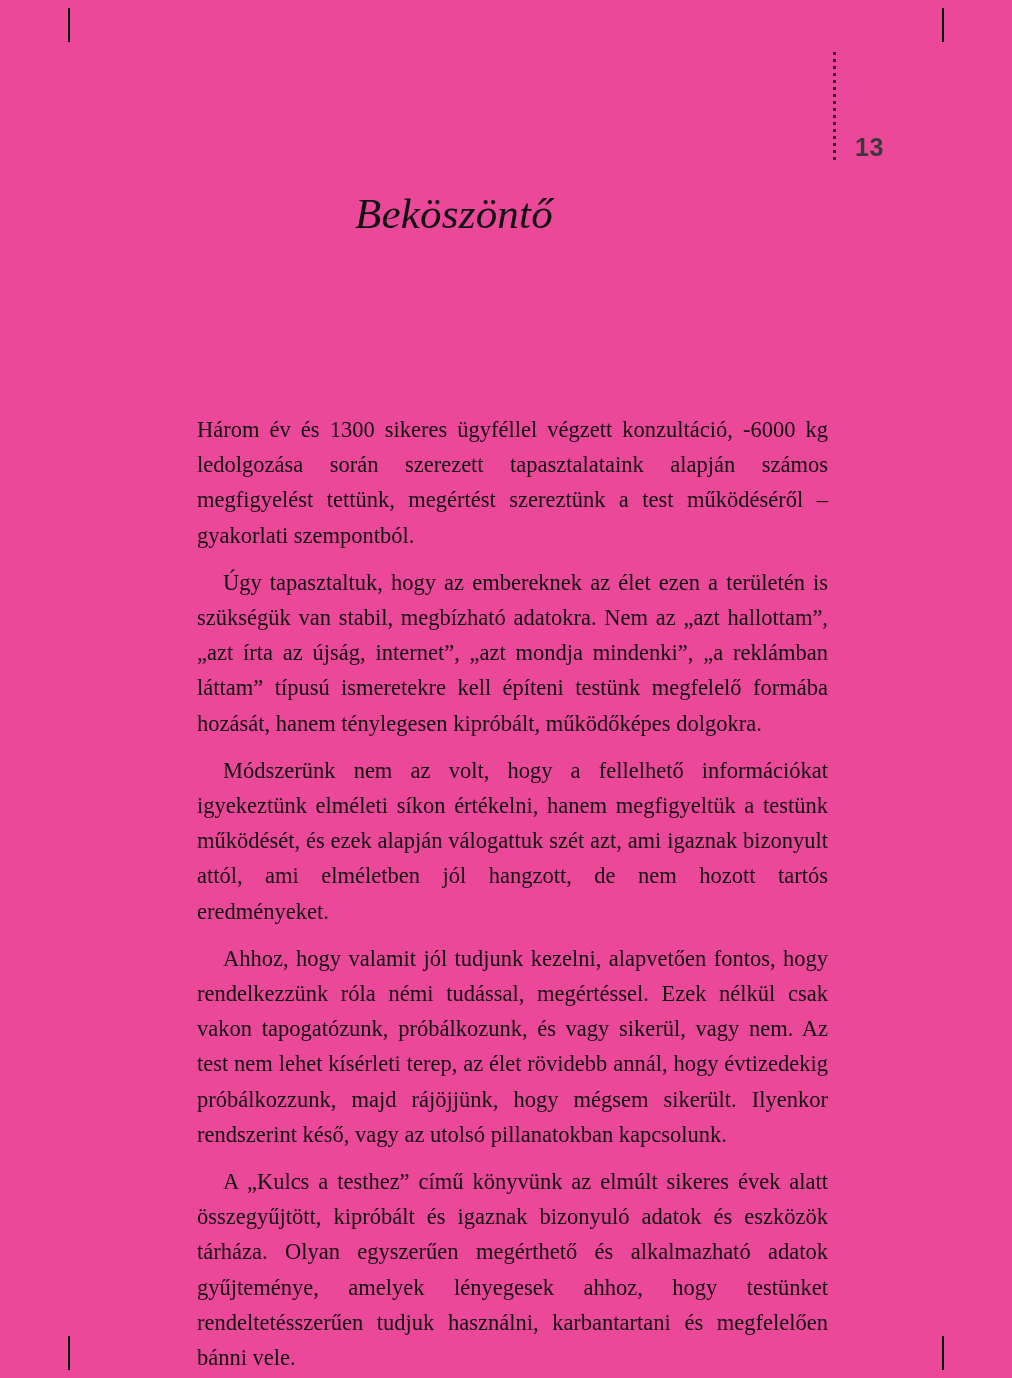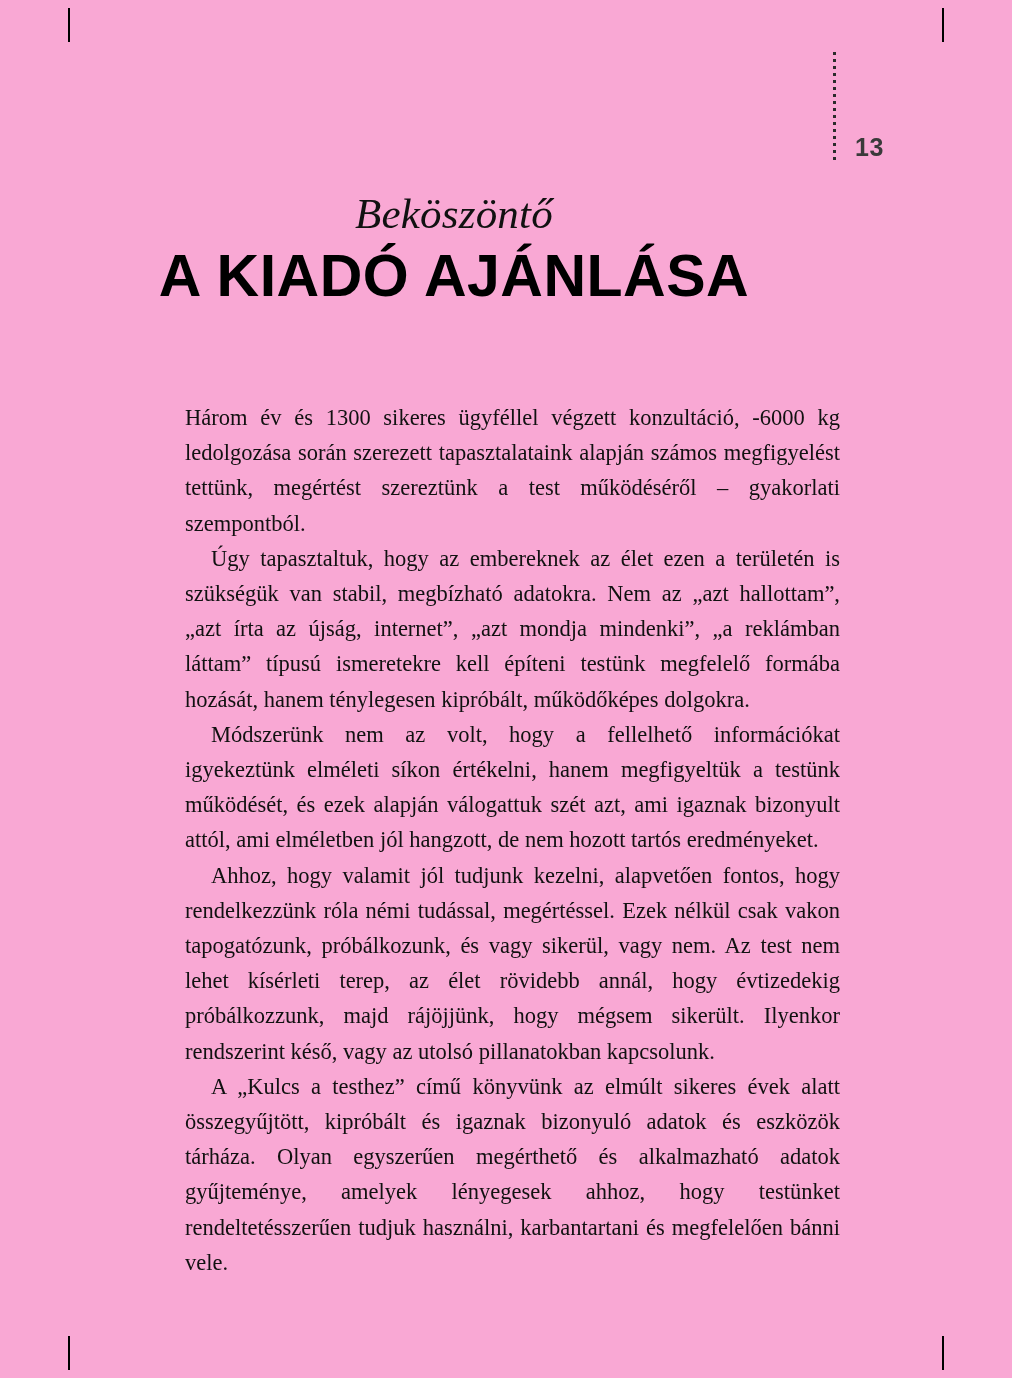--- a/index.html
+++ b/index.html
@@ -4,21 +4,21 @@
 <style>
   html, body {
     margin: 0;
     padding: 0;
     background: #ffffff;
   }
   .page {
     position: relative;
     width: 1012px;
     height: 1378px;
-    background: #f9a8d4;
+    background: #ec4899;
     overflow: hidden;
     font-family: "Liberation Serif", serif;
     color: #1a1a1a;
   }
 
   
   .crop {
     position: absolute;
     background: #000000;
   }
@@ -83,21 +83,21 @@
     left: 185px;
     top: 400px;
     width: 655px;
     font-family: "Liberation Serif", serif;
     font-size: 22.5px;
     line-height: 1.565;
     text-align: justify;
     color: #111111;
   }
   .body p {
-    margin: 0;
+    margin: 12px;
     text-indent: 0;
   }
   .body p + p {
     text-indent: 26px;
   }
 </style>
 </head>
 <body>
 
 <div class="page">
@@ -105,21 +105,20 @@
   <div class="crop crop-tl-v"></div>
   <div class="crop crop-tr-v"></div>
   <div class="crop crop-bl-v"></div>
   <div class="crop crop-br-v"></div>
 
   <div class="folio-rule"></div>
   <div class="folio">13</div>
 
   <div class="heading-block">
     <div class="eyebrow">Beköszöntő</div>
-    <div class="title">A KIADÓ AJÁNLÁSA</div>
   </div>
 
   <div class="body">
     <p>Három év és 1300 sikeres ügyféllel végzett konzultáció, -6000 kg ledolgozása során szerezett tapasztalataink alapján számos megfigyelést tettünk, megértést szereztünk a test működéséről – gyakorlati szempontból.</p>
     <p>Úgy tapasztaltuk, hogy az embereknek az élet ezen a területén is szükségük van stabil, megbízható adatokra. Nem az „azt hallottam”, „azt írta az újság, internet”, „azt mondja mindenki”, „a reklámban láttam” típusú ismeretekre kell építeni testünk megfelelő formába hozását, hanem ténylegesen kipróbált, működőképes dolgokra.</p>
     <p>Módszerünk nem az volt, hogy a fellelhető információkat igyekeztünk elméleti síkon értékelni, hanem megfigyeltük a testünk működését, és ezek alapján válogattuk szét azt, ami igaznak bizonyult attól, ami elméletben jól hangzott, de nem hozott tartós eredményeket.</p>
     <p>Ahhoz, hogy valamit jól tudjunk kezelni, alapvetően fontos, hogy rendelkezzünk róla némi tudással, megértéssel. Ezek nélkül csak vakon tapogatózunk, próbálkozunk, és vagy sikerül, vagy nem. Az test nem lehet kísérleti terep, az élet rövidebb annál, hogy évtizedekig próbálkozzunk, majd rájöjjünk, hogy mégsem sikerült. Ilyenkor rendszerint késő, vagy az utolsó pillanatokban kapcsolunk.</p>
     <p>A „Kulcs a testhez” című könyvünk az elmúlt sikeres évek alatt összegyűjtött, kipróbált és igaznak bizonyuló adatok és eszközök tárháza. Olyan egyszerűen megérthető és alkalmazható adatok gyűjteménye, amelyek lényegesek ahhoz, hogy testünket rendeltetésszerűen tudjuk használni, karbantartani és megfelelően bánni vele.</p>
   </div>
 

